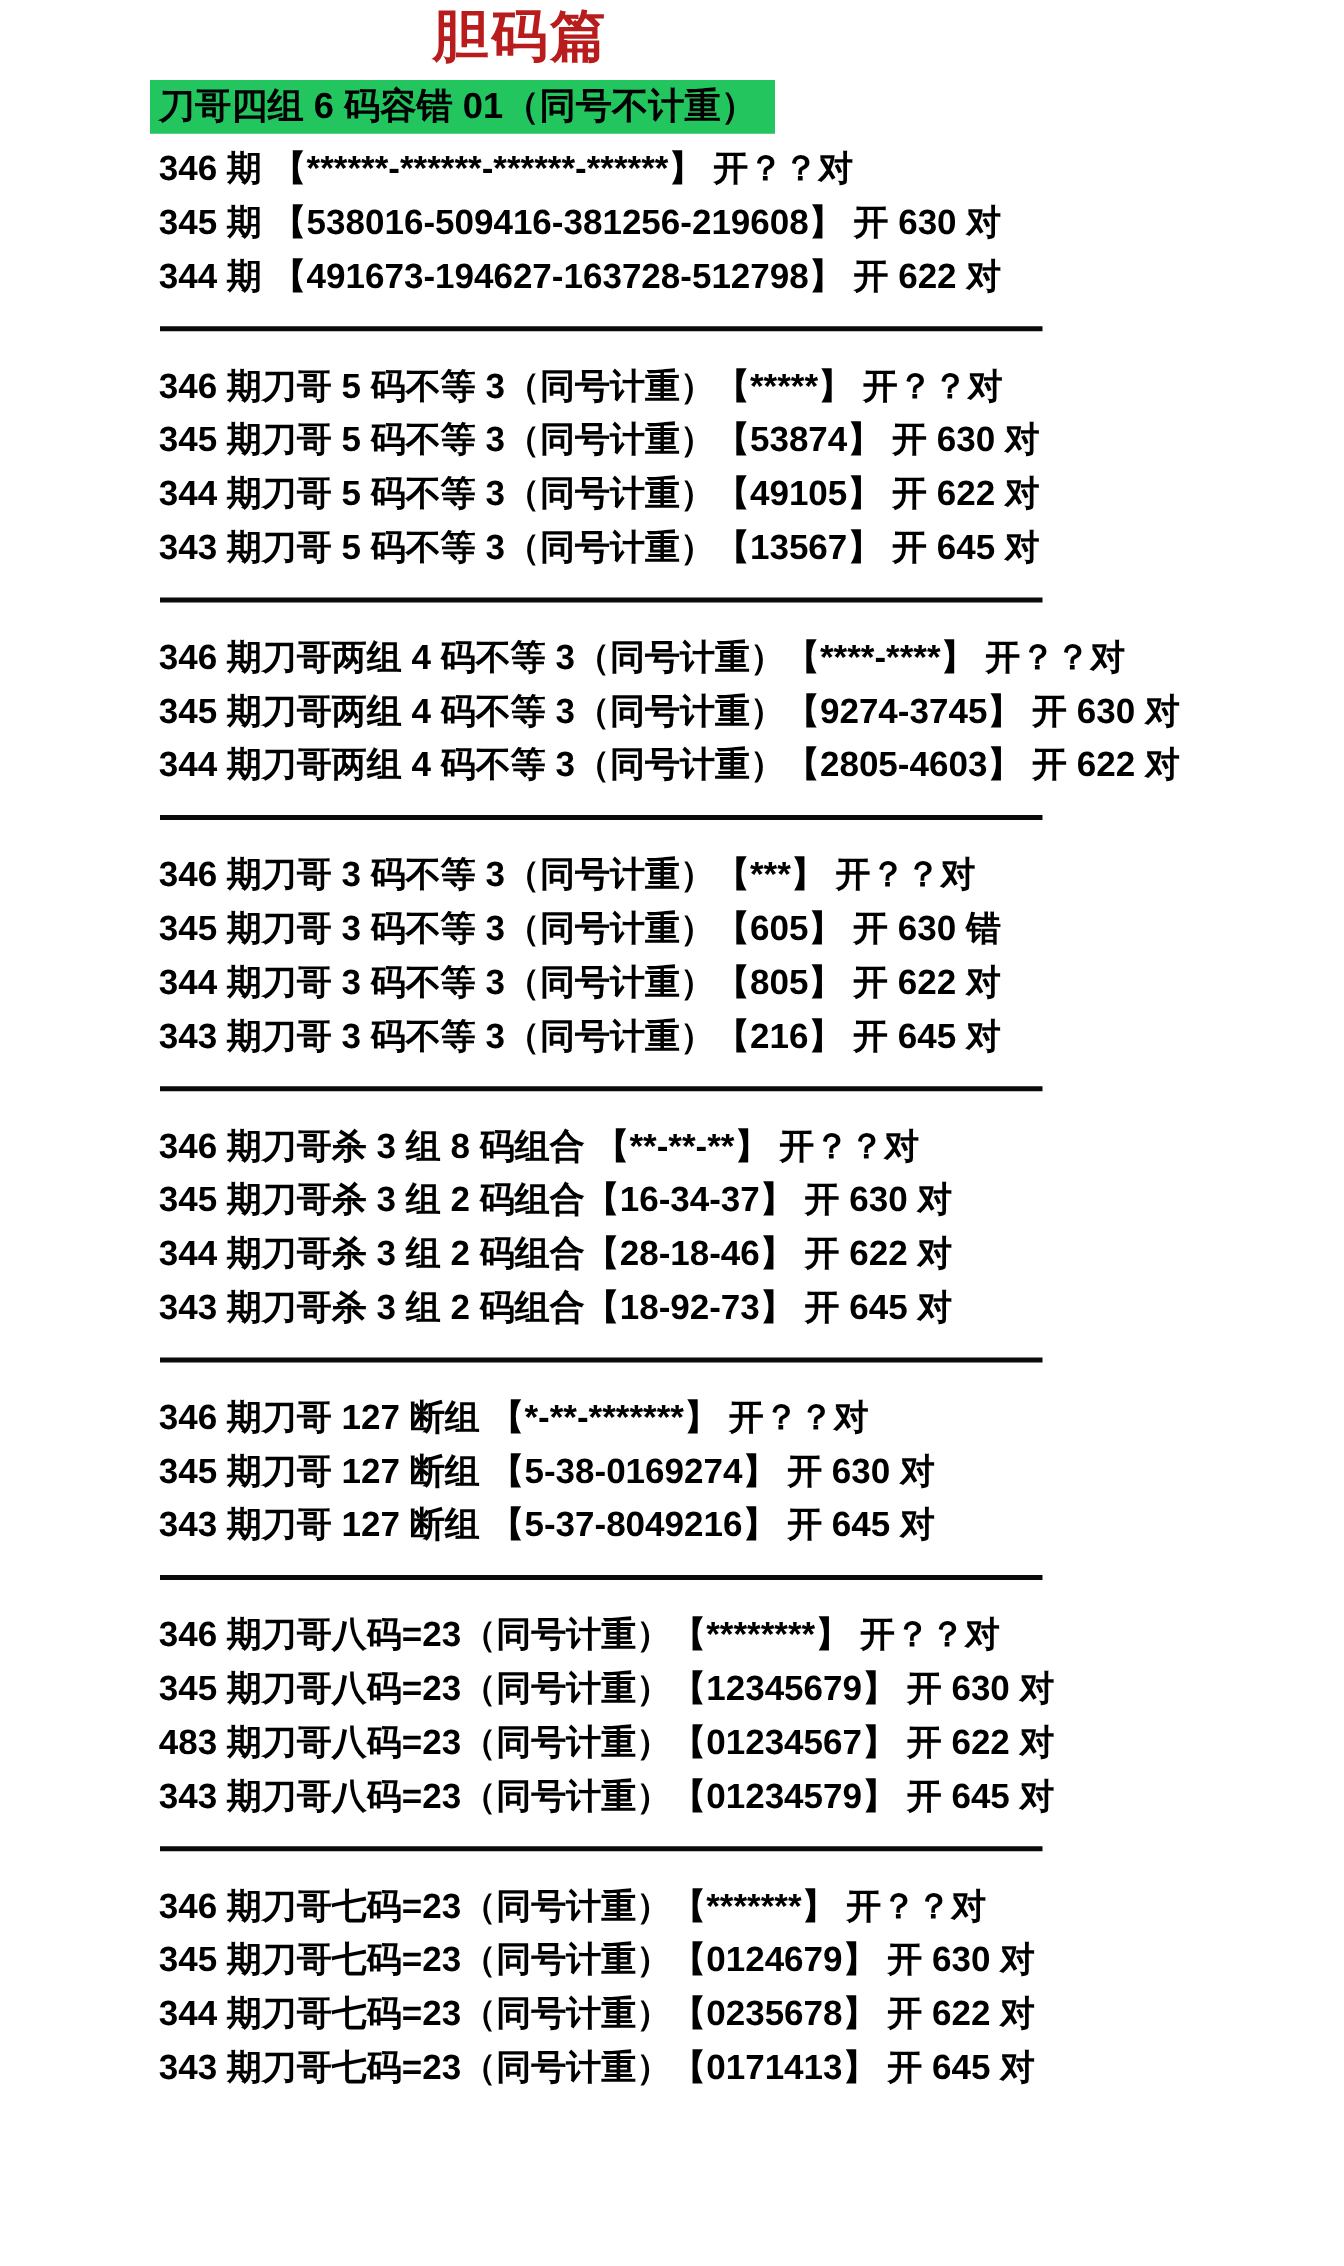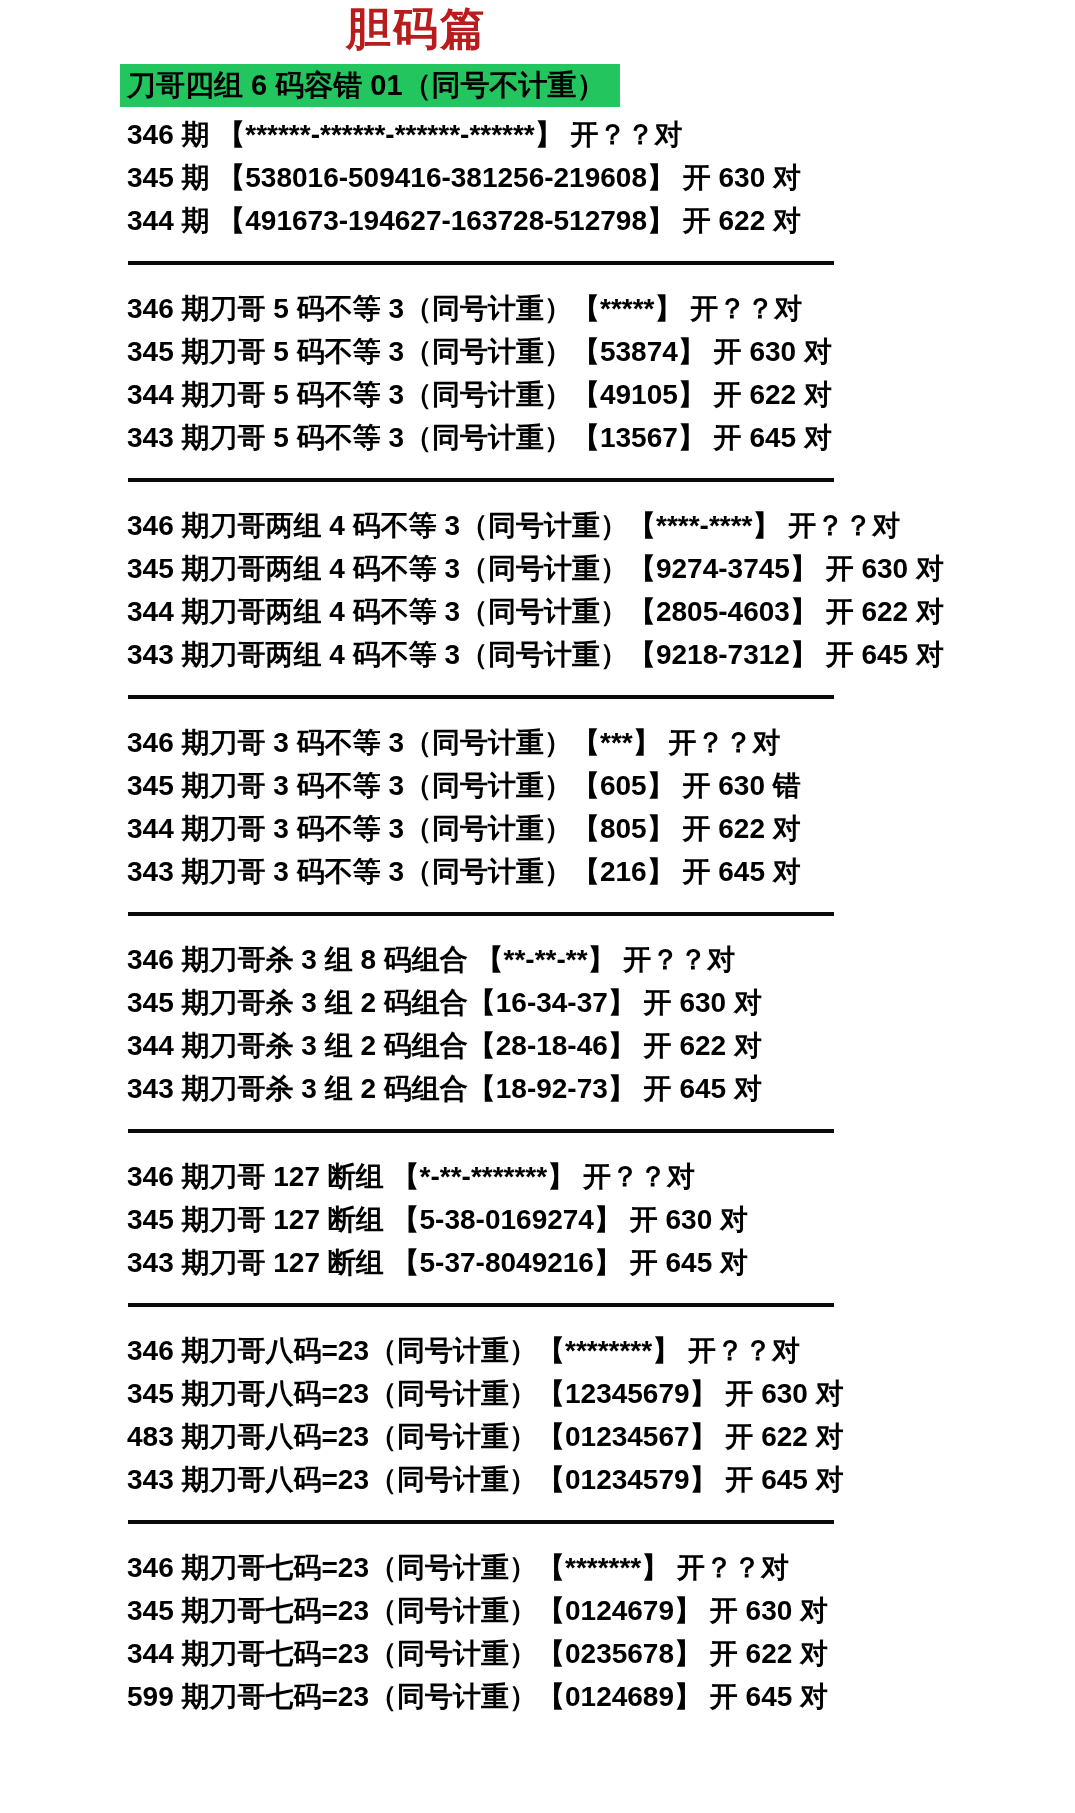--- a/index.html
+++ b/index.html
@@ -75,21 +75,20 @@
     <div class="row">345 期刀哥 5 码不等 3（同号计重）【53874】 开 630 对</div>
     <div class="row">344 期刀哥 5 码不等 3（同号计重）【49105】 开 622 对</div>
     <div class="row">343 期刀哥 5 码不等 3（同号计重）【13567】 开 645 对</div>
   </div>
   <div class="divider"></div>
 
   <div class="section">
     <div class="row">346 期刀哥两组 4 码不等 3（同号计重）【****-****】 开？？对</div>
     <div class="row">345 期刀哥两组 4 码不等 3（同号计重）【9274-3745】 开 630 对</div>
     <div class="row">344 期刀哥两组 4 码不等 3（同号计重）【2805-4603】 开 622 对</div>
-    <div class="row">343 期刀哥两组 4 码不等 3（同号计重）【9218-7312】 开 645 对</div>
   </div>
   <div class="divider"></div>
 
   <div class="section">
     <div class="row">346 期刀哥 3 码不等 3（同号计重）【***】 开？？对</div>
     <div class="row">345 期刀哥 3 码不等 3（同号计重）【605】 开 630 错</div>
     <div class="row">344 期刀哥 3 码不等 3（同号计重）【805】 开 622 对</div>
     <div class="row">343 期刀哥 3 码不等 3（同号计重）【216】 开 645 对</div>
   </div>
   <div class="divider"></div>
@@ -114,16 +113,16 @@
     <div class="row">345 期刀哥八码=23（同号计重）【12345679】 开 630 对</div>
     <div class="row">483 期刀哥八码=23（同号计重）【01234567】 开 622 对</div>
     <div class="row">343 期刀哥八码=23（同号计重）【01234579】 开 645 对</div>
   </div>
   <div class="divider"></div>
 
   <div class="section">
     <div class="row">346 期刀哥七码=23（同号计重）【*******】 开？？对</div>
     <div class="row">345 期刀哥七码=23（同号计重）【0124679】 开 630 对</div>
     <div class="row">344 期刀哥七码=23（同号计重）【0235678】 开 622 对</div>
-    <div class="row">599 期刀哥七码=23（同号计重）【0124689】 开 645 对</div>
+    <div class="row">343 期刀哥七码=23（同号计重）【0171413】 开 645 对</div>
   </div>
 
 </div>
 
 </body></html>

